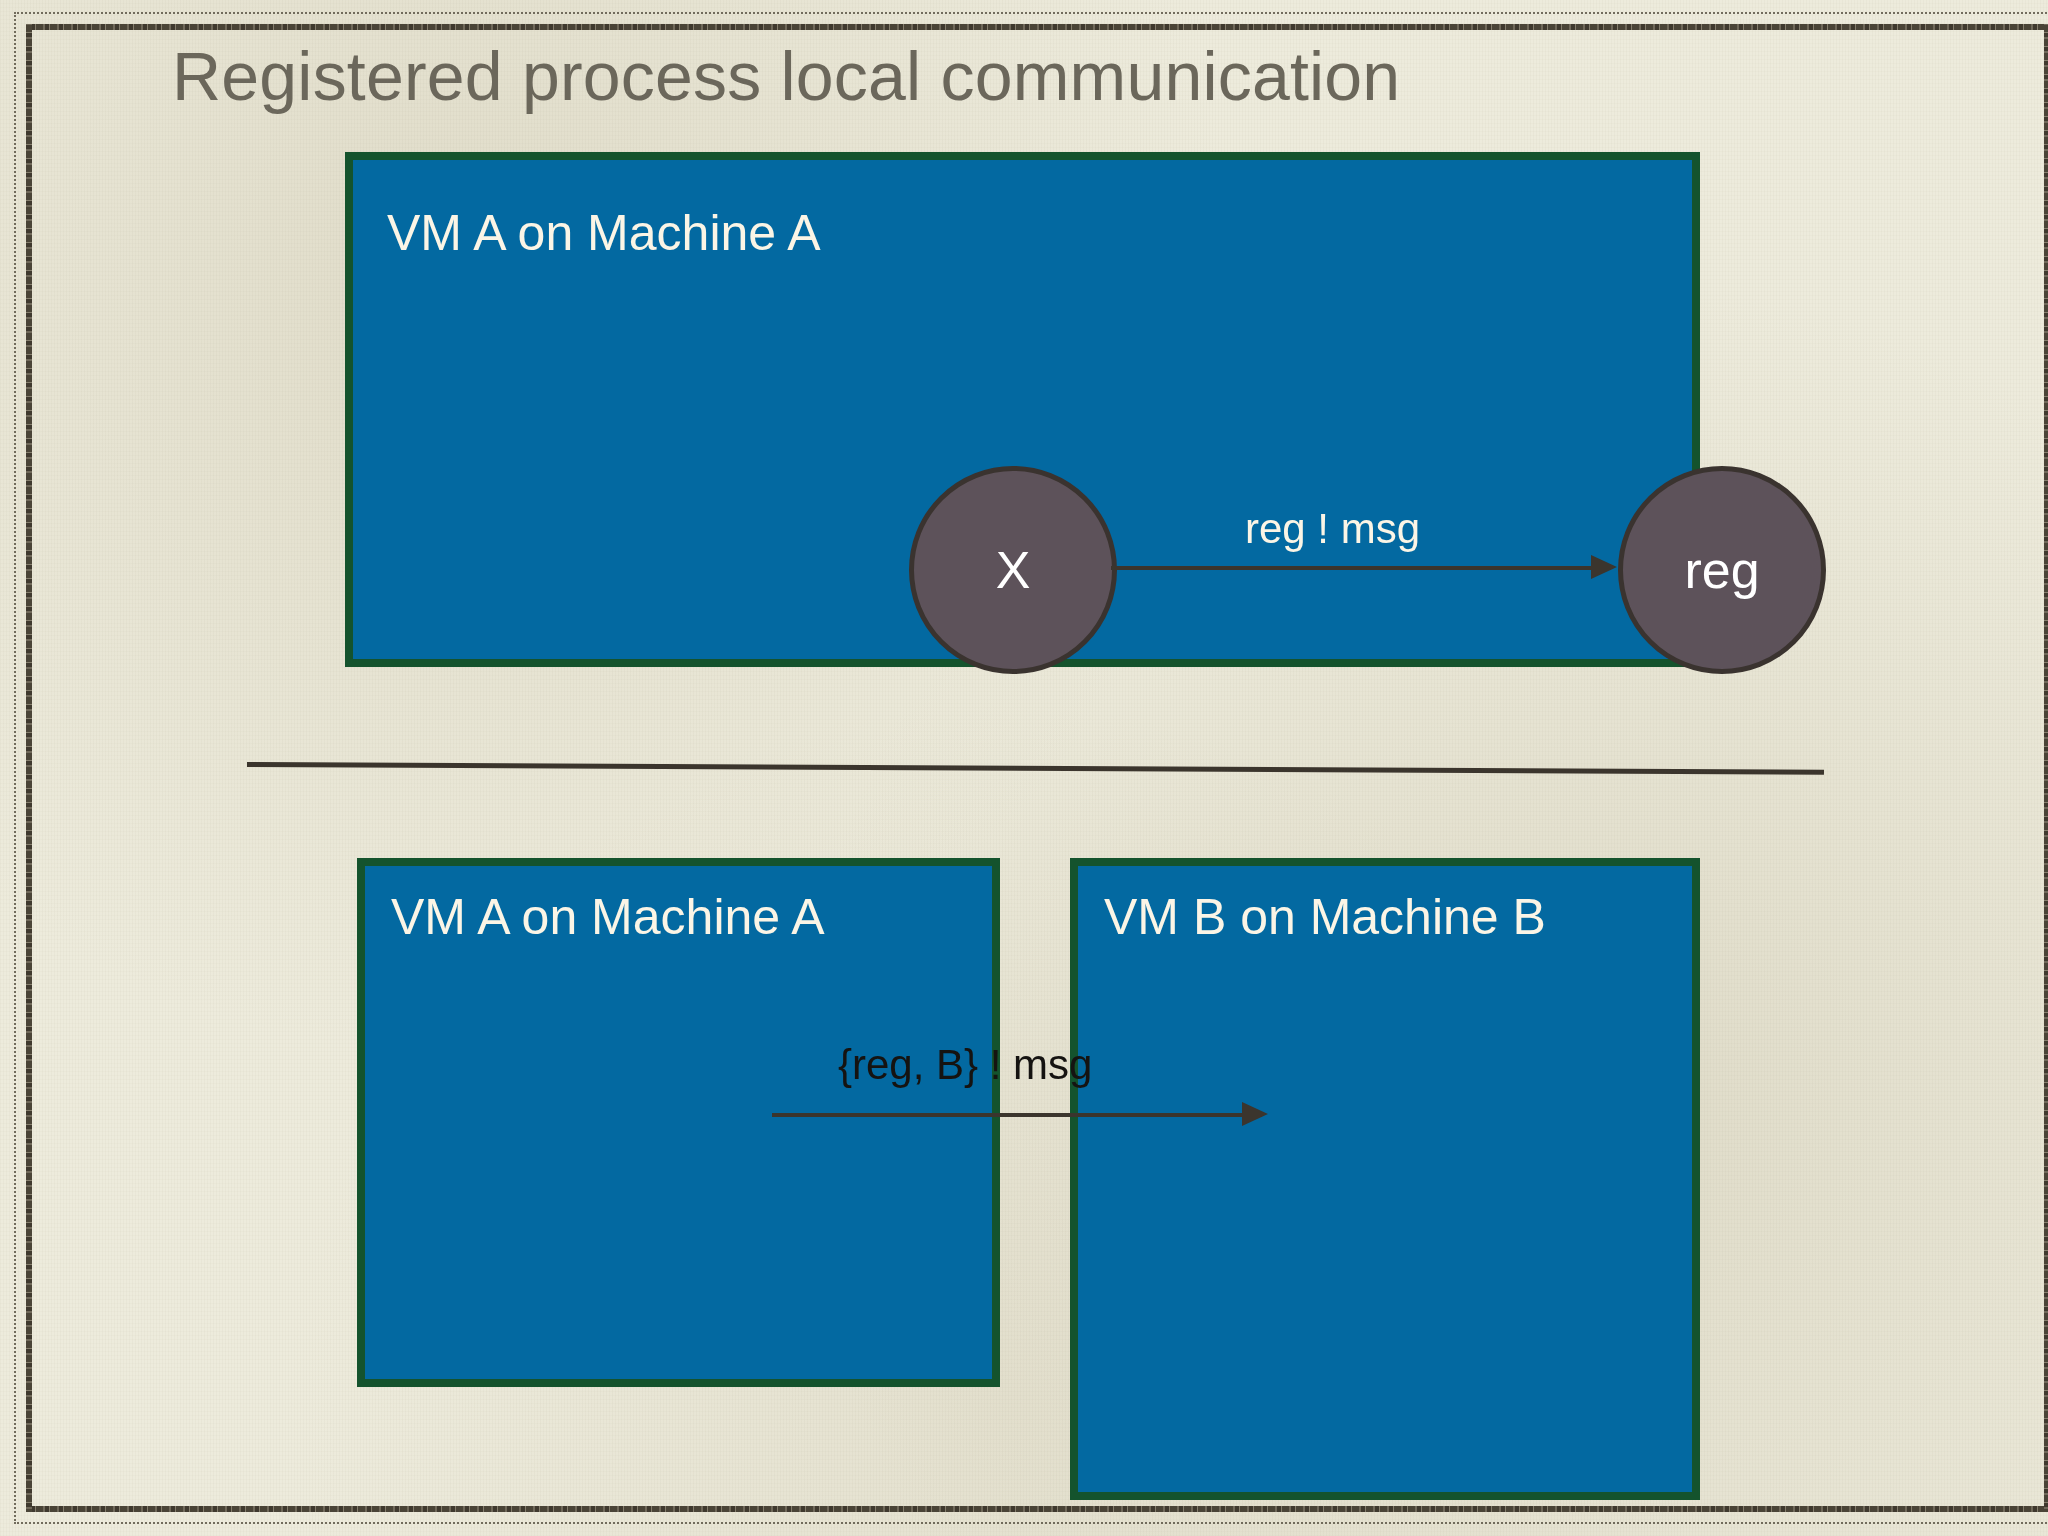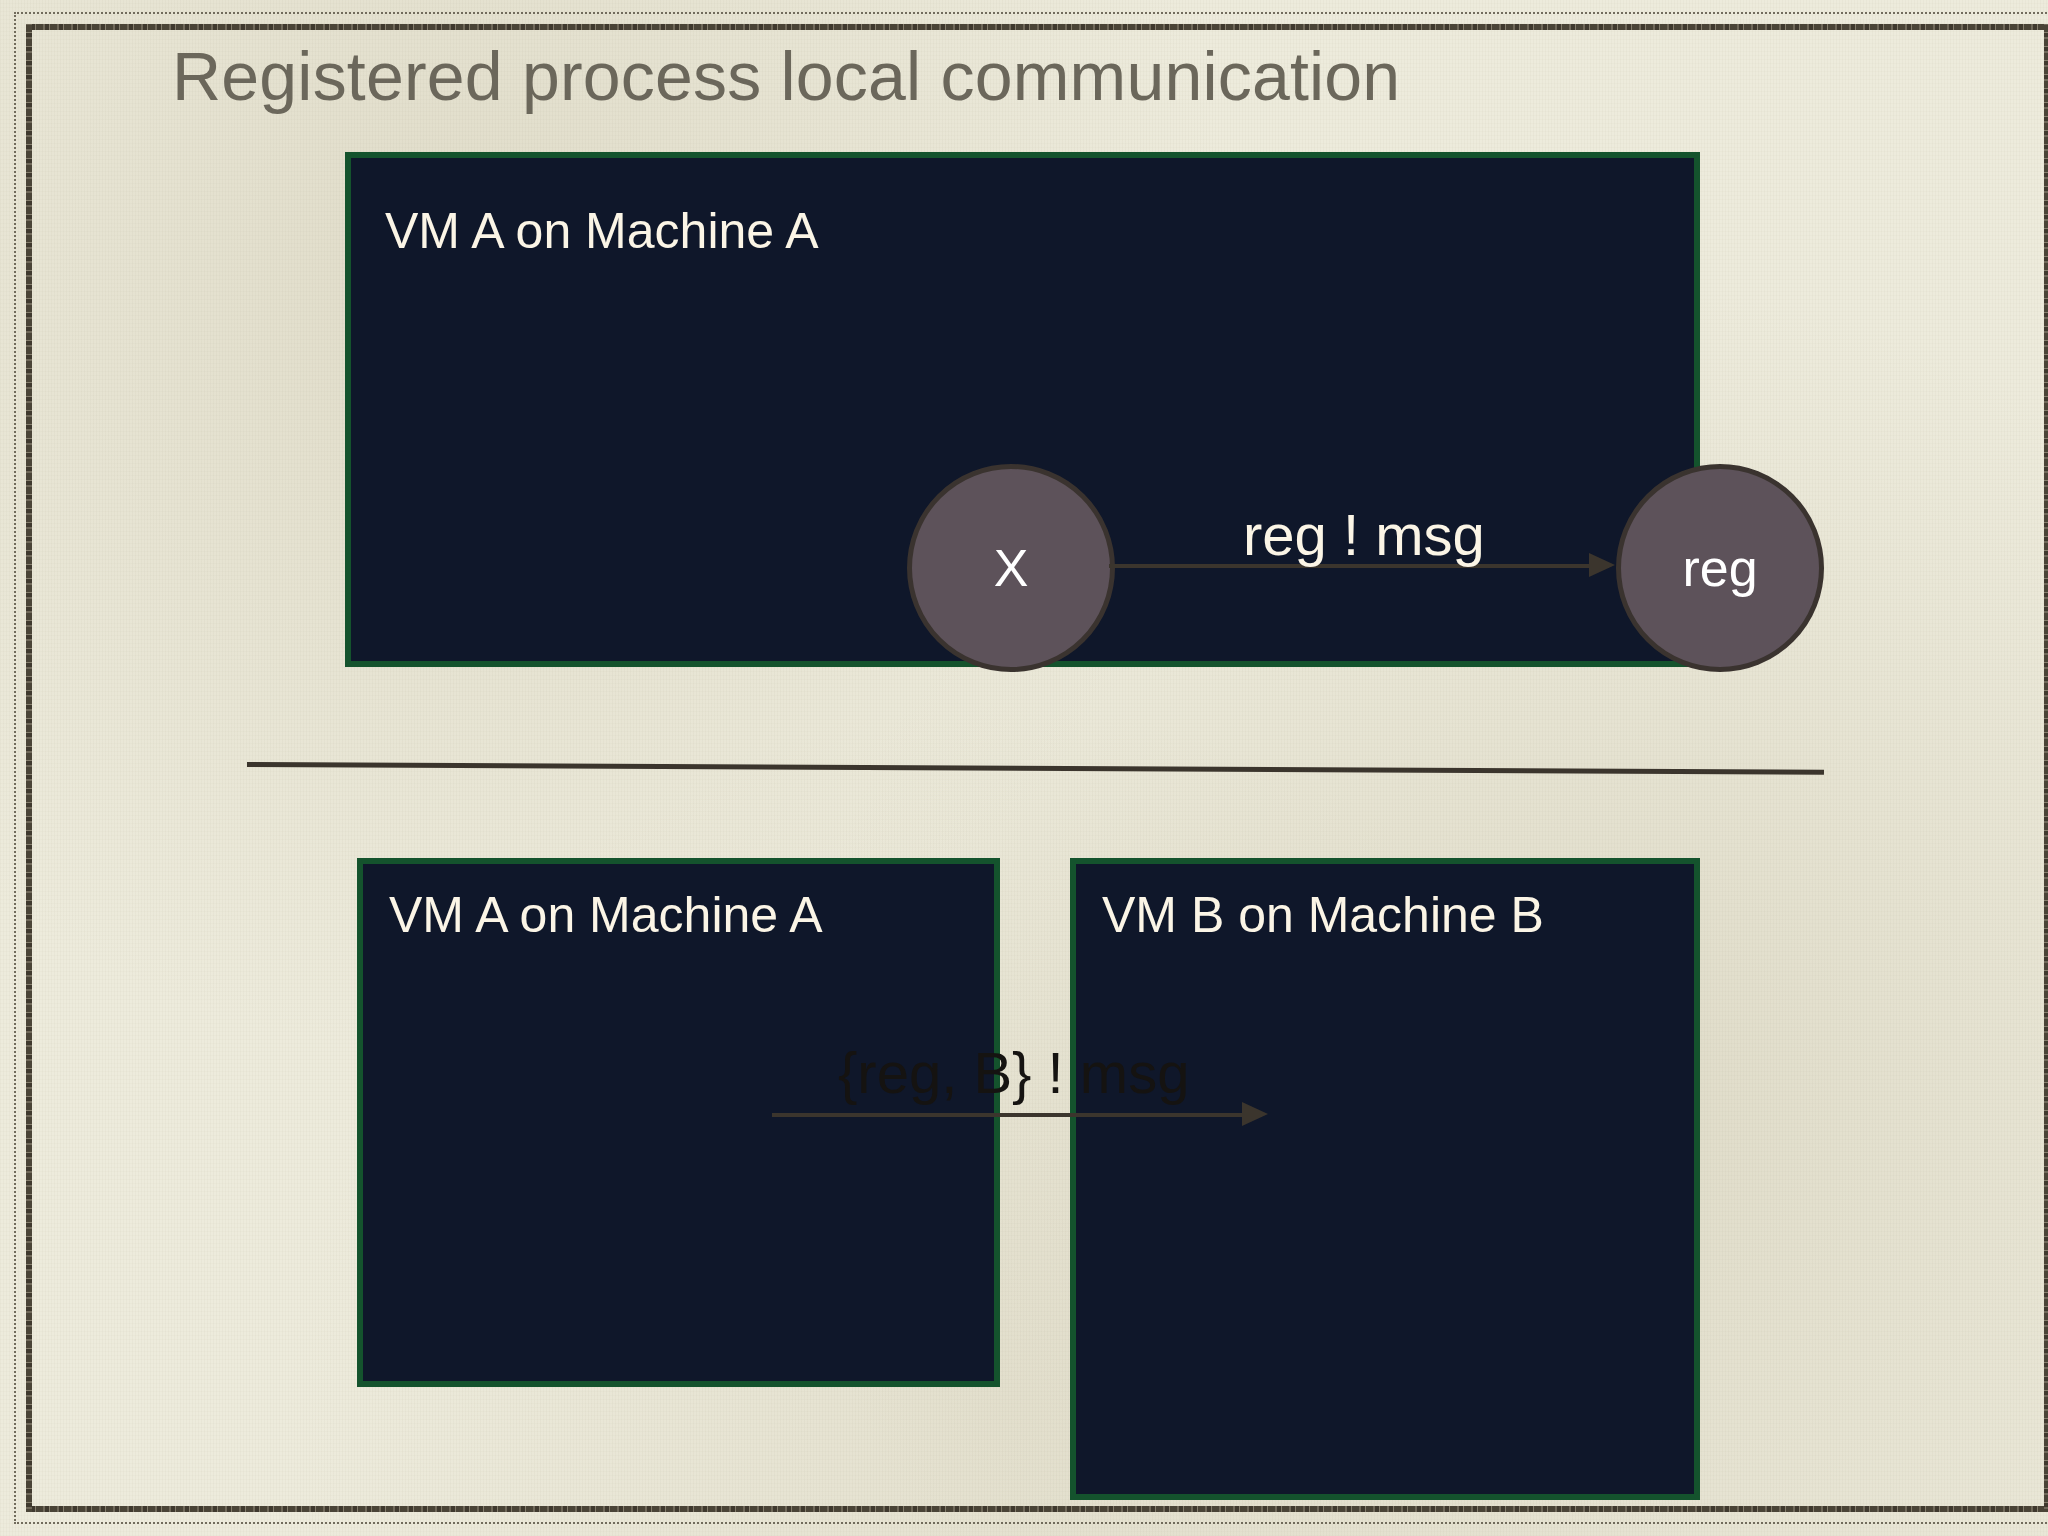--- a/index.html
+++ b/index.html
@@ -104,22 +104,22 @@
     letter-spacing: 0.2px;
     white-space: nowrap;
     font-weight: normal;
   }
   #title-top  { left: 172px; top: 42px; }
   #title-bottom { left: 78px;  top: 1415px; }
 
   
   .vm-box {
     position: absolute;
-    background: #0f172a;
-    border: 6px solid #14532d;
+    background: #0369a1;
+    border: 8px solid #14532d;
     box-sizing: border-box;
   }
   .vm-box-label {
     position: absolute;
     color: #fbf5e6;
     font-size: 50px;
     line-height: 1;
     white-space: nowrap;
   }
 
@@ -167,21 +167,21 @@
   }
   #arrow-top-line { left: 758px;  top: 406px;  width: 500px; }
   #arrow-top-head { left: 1238px; top: 395px; }
 
   #arrow-bot-line { left: 772px;  top: 1113px; width: 490px; }
   #arrow-bot-head { left: 1242px; top: 1102px; }
 
   
   .arrow-label {
     position: absolute;
-    font-size: 58px;
+    font-size: 42px;
     line-height: 1;
     white-space: nowrap;
   }
   #arrow-label-top {
     left: 892px; top: 348px;
     color: #fbf5e6;
   }
   #arrow-label-bot {
     left: 838px; top: 1044px;
     color: #151311;

